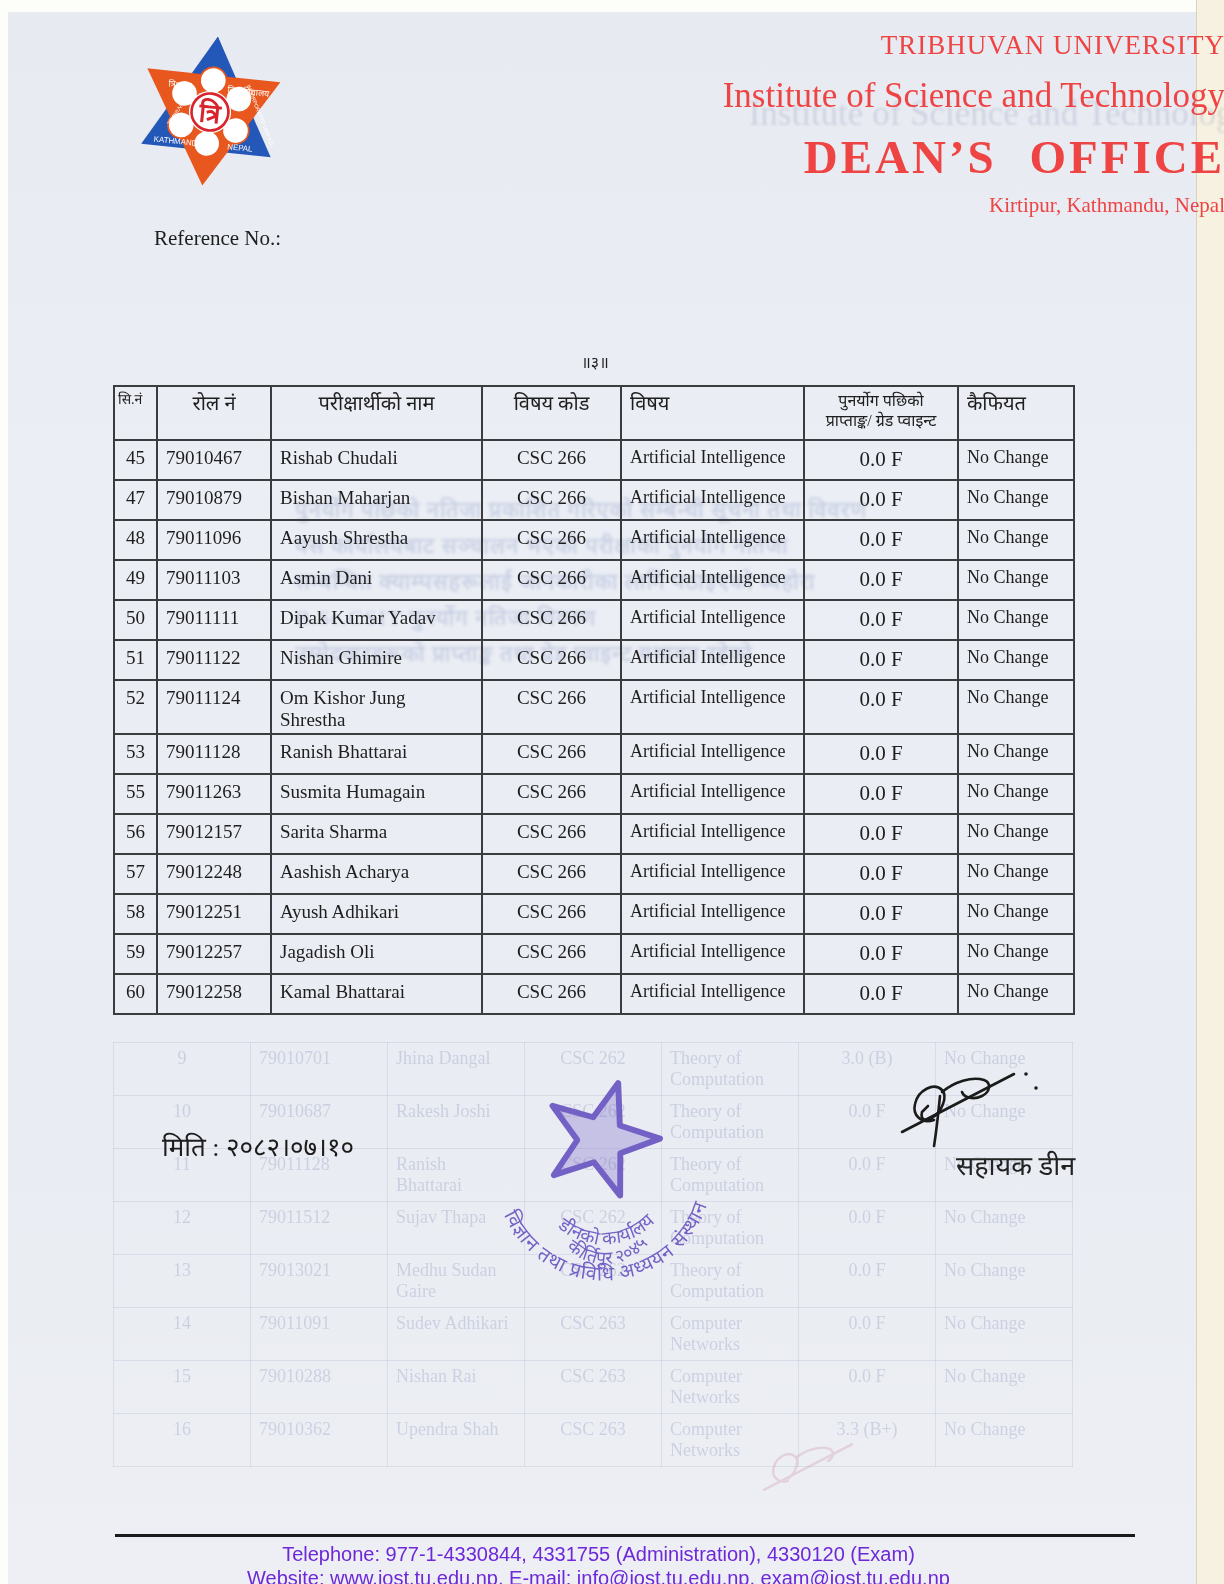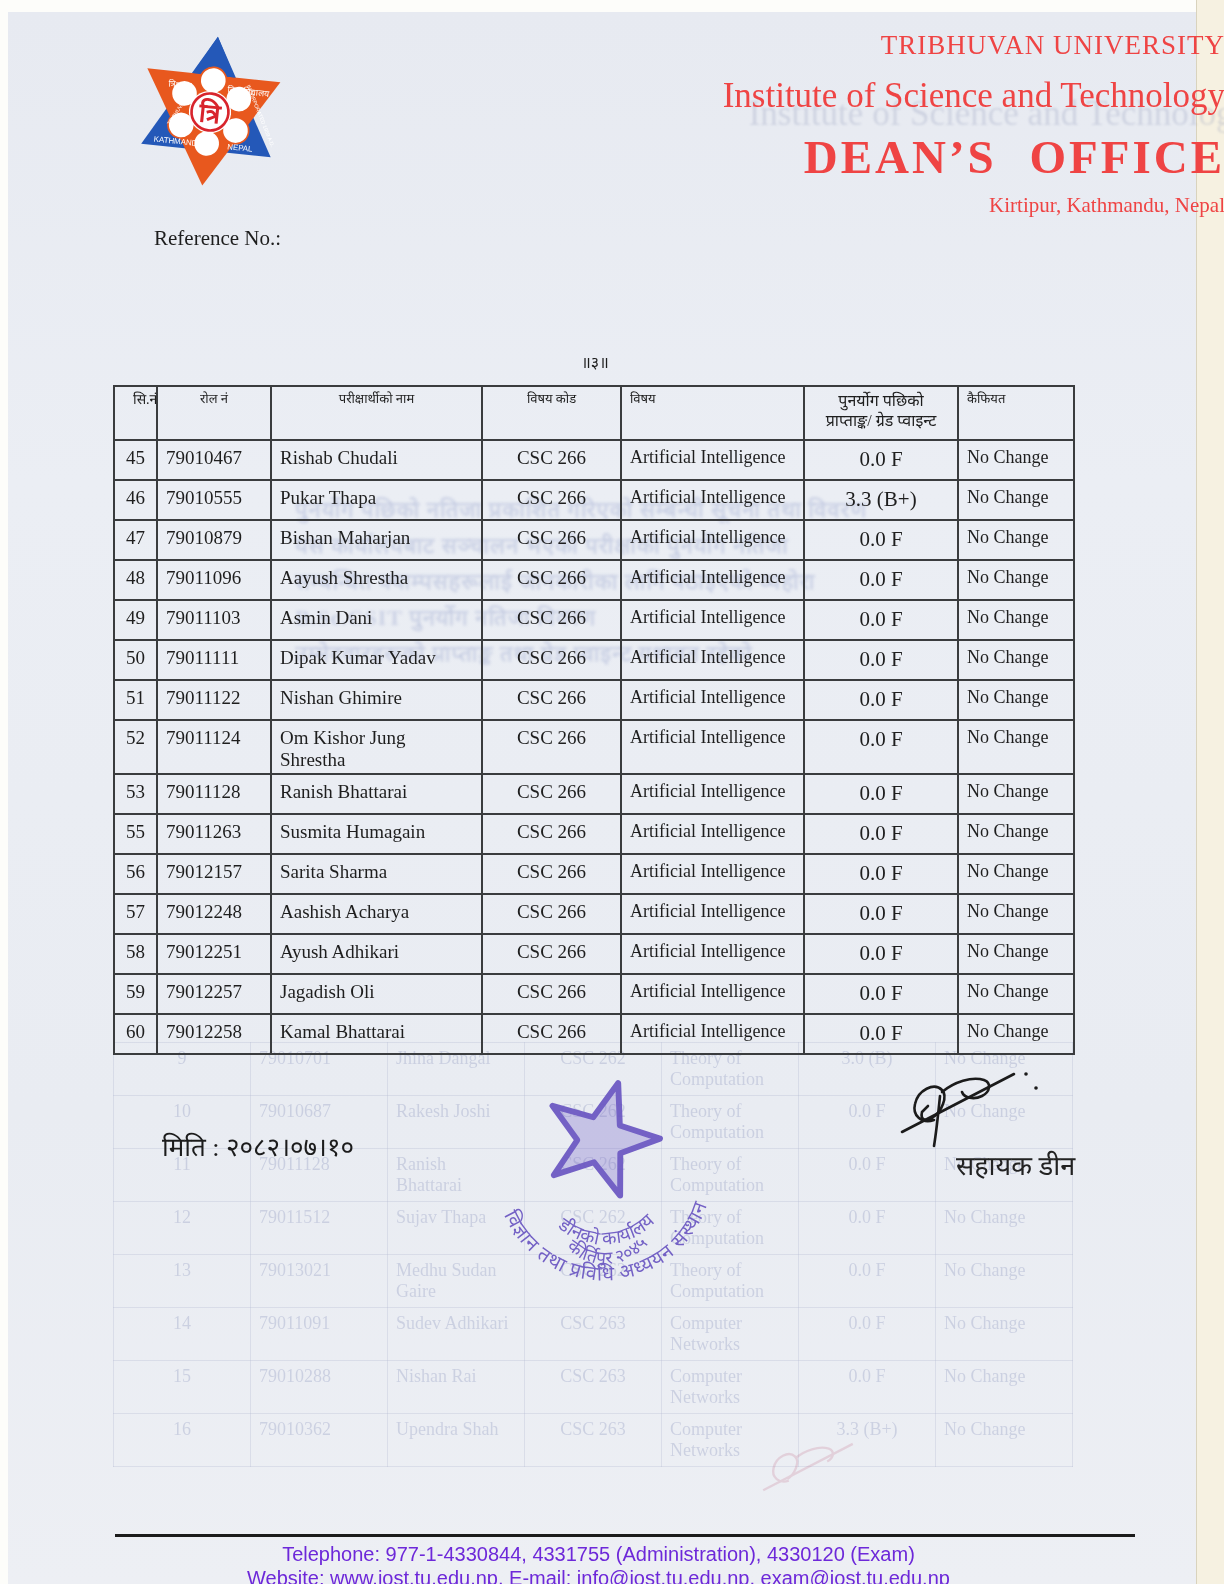--- a/index.html
+++ b/index.html
@@ -26,23 +26,23 @@
   .hdr-inst-ghost{top:94px;padding-left:26px;font-size:35px;color:#8e97b8;opacity:.28;filter:blur(1px);}
   .hdr-dean{top:130px;font-size:47px;font-weight:bold;letter-spacing:3px;word-spacing:18px;}
   .hdr-addr{top:193px;font-size:21px;}
   .ref-no{position:absolute;left:114px;top:226px;font-size:21px;margin-left:40px;}
   .page-marker{position:absolute;left:0;width:1190px;top:351px;text-align:center;font-size:16px;}
   
   .results-wrap{position:absolute;left:113px;top:385px;}
   table.results{border-collapse:collapse;table-layout:fixed;width:960px;background:transparent;}
   table.results th,table.results td{border:2px solid #3a3c3e;overflow:hidden;}
   table.results th{
-    font-weight:normal;font-size:13px;padding:4px 5px 8px;vertical-align:top;text-align:center;line-height:1.25;
+    font-weight:normal;font-size:20px;padding:4px 5px 8px;vertical-align:top;text-align:center;line-height:1.25;
   }
-  table.results th.col-0{font-size:14px;text-align:left;padding-left:18px;}
+  table.results th.col-0{font-size:14px;text-align:left;padding-left:3px;}
   table.results th.col-4{text-align:left;padding-left:8px;}
   table.results th.col-5{white-space:pre-line;font-size:16px;}
   table.results th.col-6{text-align:left;padding-left:8px;}
   table.results td{font-size:19px;padding:6px 8px 2px;vertical-align:top;height:30px;line-height:1.15;}
   table.results td.col-0{text-align:center;padding-left:2px;padding-right:2px;border-radius:18px;}
   table.results td.col-3{text-align:center;}
   table.results td.col-4{font-size:18px;}
   table.results td.col-5{text-align:center;font-size:21px;}
   table.results td.col-6{font-size:18px;}
   
@@ -226,29 +226,20 @@
         <tr>
           <td class="col-0">45</td>
           <td class="col-1">79010467</td>
           <td class="col-2">Rishab Chudali</td>
           <td class="col-3">CSC 266</td>
           <td class="col-4">Artificial Intelligence</td>
           <td class="col-5">0.0 F</td>
           <td class="col-6">No Change</td>
         </tr>
         <tr>
-          <td class="col-0">46</td>
-          <td class="col-1">79010555</td>
-          <td class="col-2">Pukar Thapa</td>
-          <td class="col-3">CSC 266</td>
-          <td class="col-4">Artificial Intelligence</td>
-          <td class="col-5">3.3 (B+)</td>
-          <td class="col-6">No Change</td>
-        </tr>
-        <tr>
           <td class="col-0">47</td>
           <td class="col-1">79010879</td>
           <td class="col-2">Bishan Maharjan</td>
           <td class="col-3">CSC 266</td>
           <td class="col-4">Artificial Intelligence</td>
           <td class="col-5">0.0 F</td>
           <td class="col-6">No Change</td>
         </tr>
         <tr>
           <td class="col-0">48</td>

